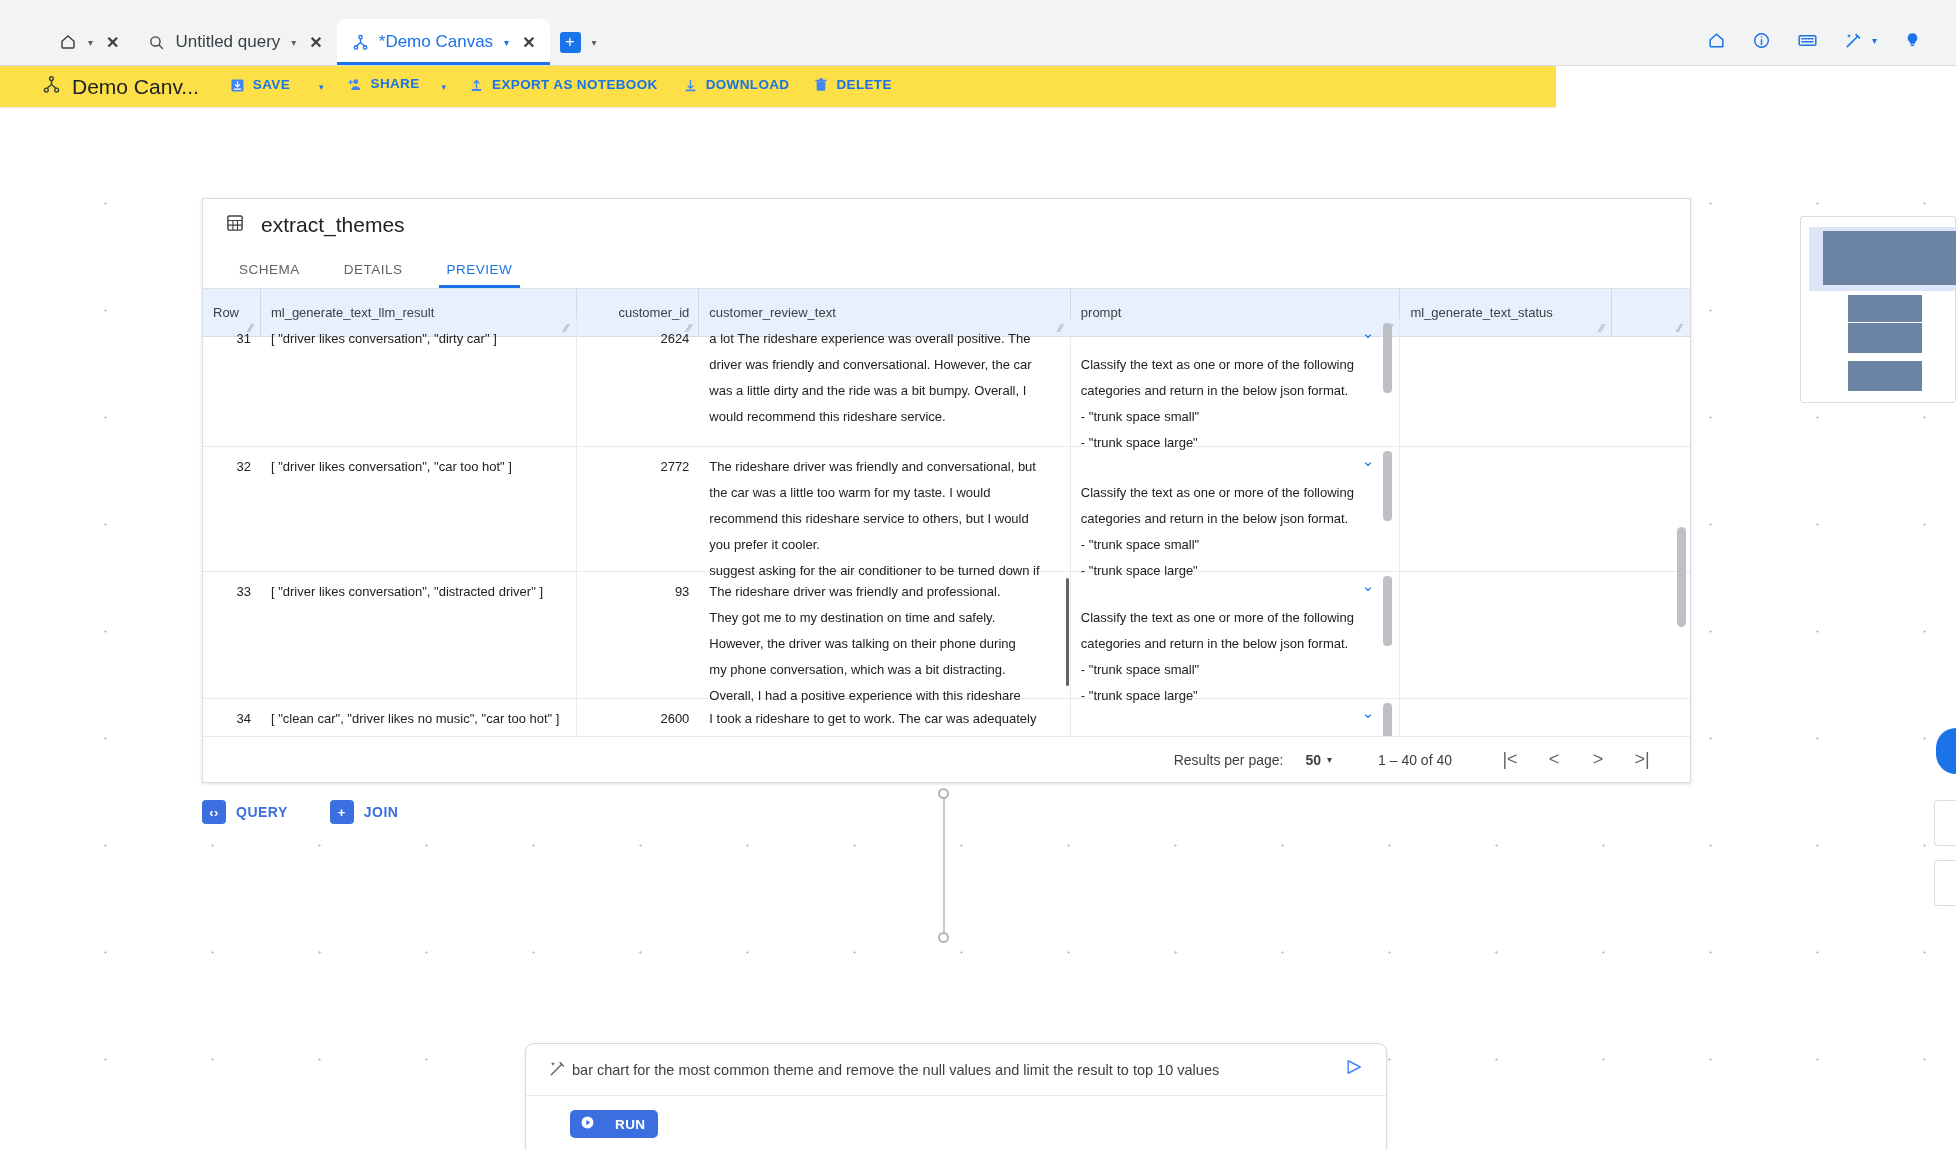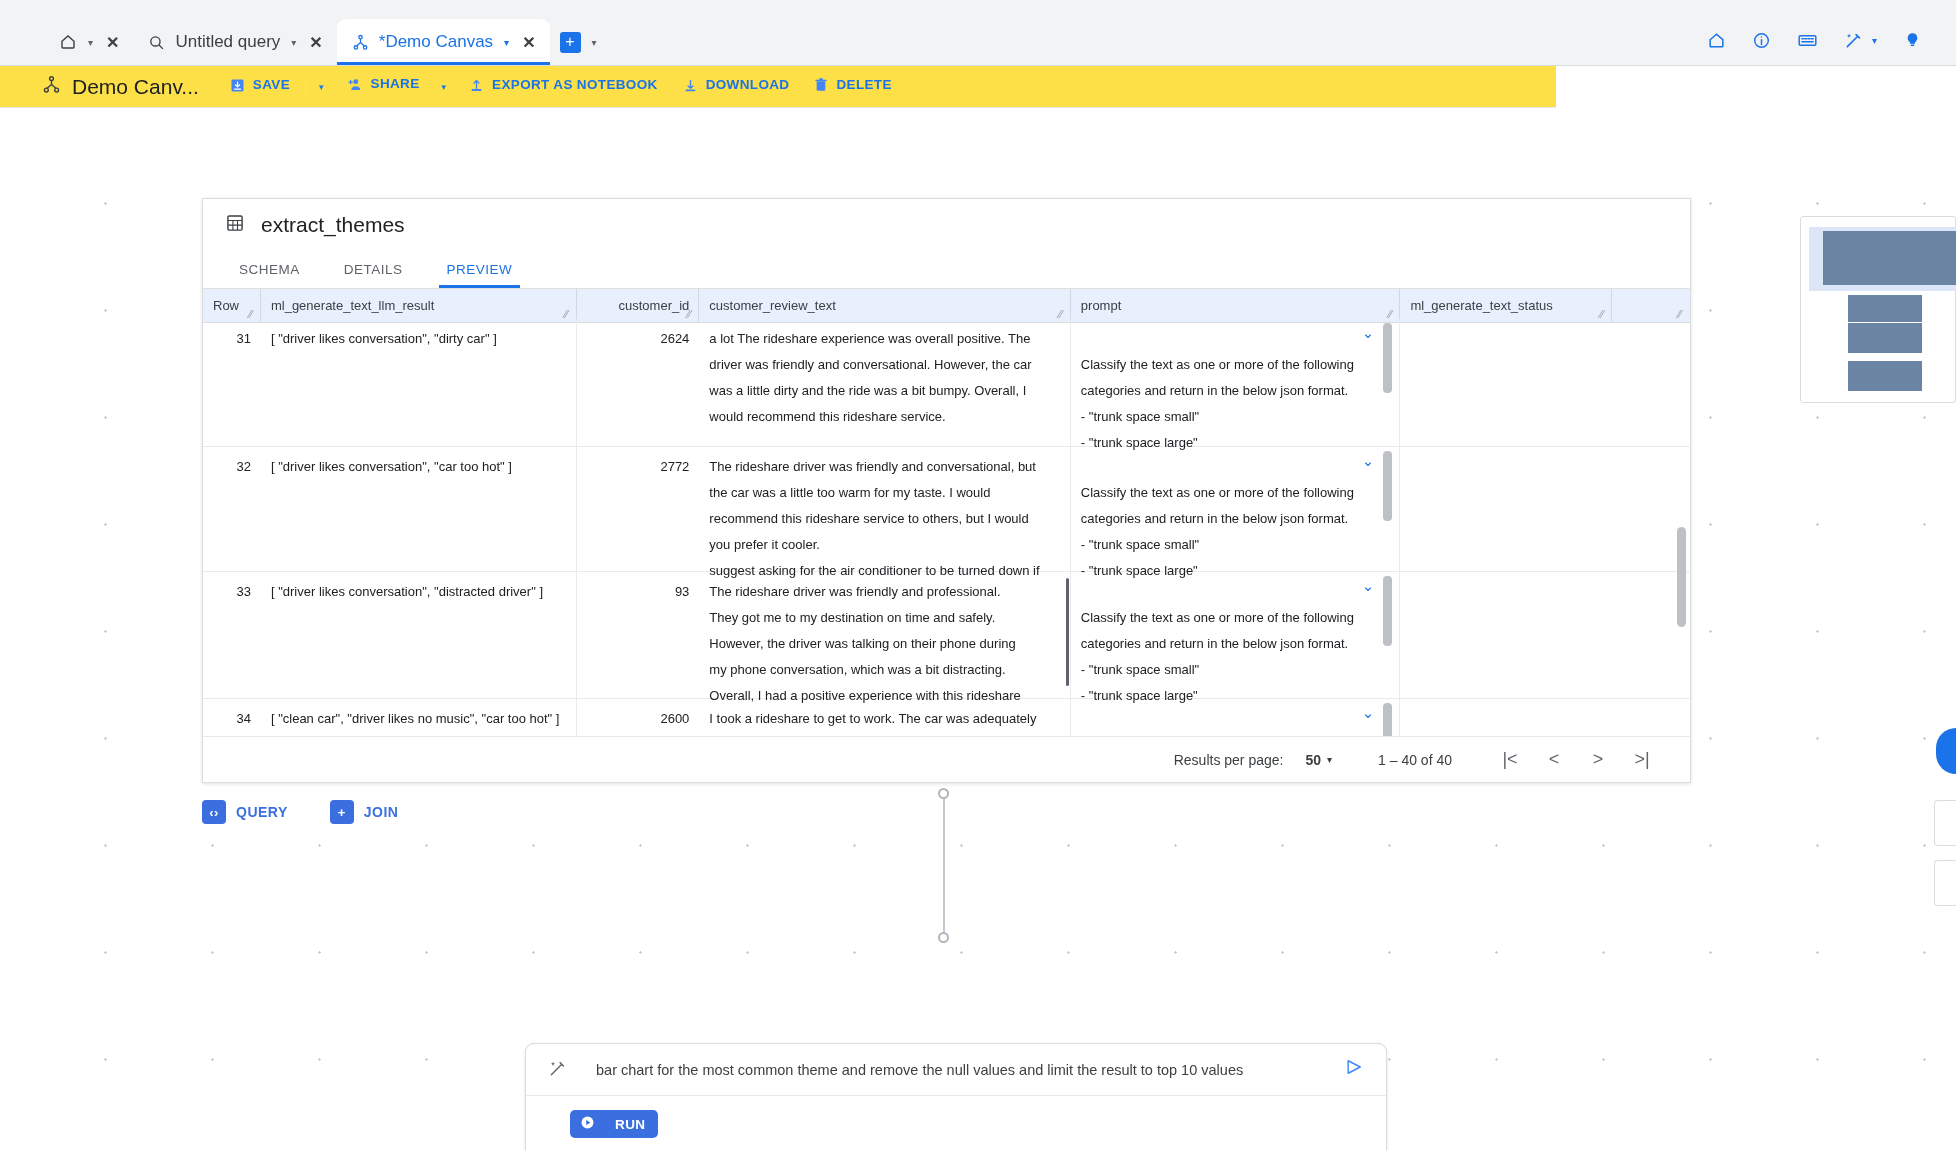--- a/index.html
+++ b/index.html
@@ -96,21 +96,21 @@
     font-size:13.5px; letter-spacing:.5px; color:#5f6368; position:relative;
   }
   .ctab.active{ color:#1a73e8; }
   .ctab.active::after{
     content:""; position:absolute; left:14px; right:14px; bottom:0; height:3px; background:#1a73e8;
   }
 
   
   .grid-wrap{ flex:1; position:relative; overflow:hidden; }
   .grid-head{
-    display:flex; height:34px; background:#e8f0fe; border-bottom:1px solid #dadce0;
+    display:flex; height:48px; background:#e8f0fe; border-bottom:1px solid #dadce0;
     font-size:13px; color:#3c4043; align-items:center;
   }
   .gh{ position:relative; height:100%; display:flex; align-items:center; padding:0 10px; }
   .gh .resz{
     position:absolute; right:3px; bottom:3px; width:9px; height:9px; color:#9aa0a6;
     font-size:11px; line-height:9px;
   }
   .gh.r{ justify-content:flex-end; }
   .gh-sep{ position:absolute; right:0; top:0; bottom:0; width:1px; background:#d2d8e0; }
 
@@ -165,21 +165,21 @@
     background:#fff; border:2px solid #b0b6bd;
   }
 
   
   .pcard{
     position:absolute; left:525px; top:935px; width:862px; height:230px;
     background:#fff; border:1px solid #dadce0; border-radius:9px;
     box-shadow:0 1px 3px rgba(60,64,67,.16); overflow:hidden;
   }
   .prow{
-    height:52px; display:flex; align-items:center; padding:0 22px; gap:28px;
+    height:52px; display:flex; align-items:center; padding:0 22px; gap:4px;
     border-bottom:1px solid #e8eaed;
   }
   .ptext{ font-size:14.5px; color:#3c4043; flex:1; }
   .psend{ color:#4285f4; font-size:19px; }
   .runbar{ padding:14px 0 10px 44px; }
   .runbtn{
     display:inline-flex; align-items:center; gap:20px;
     background:#3b6fe0; color:#fff; border-radius:5px; padding:5px 13px 5px 10px;
     font-size:13.5px; font-weight:700; letter-spacing:.4px;
   }

